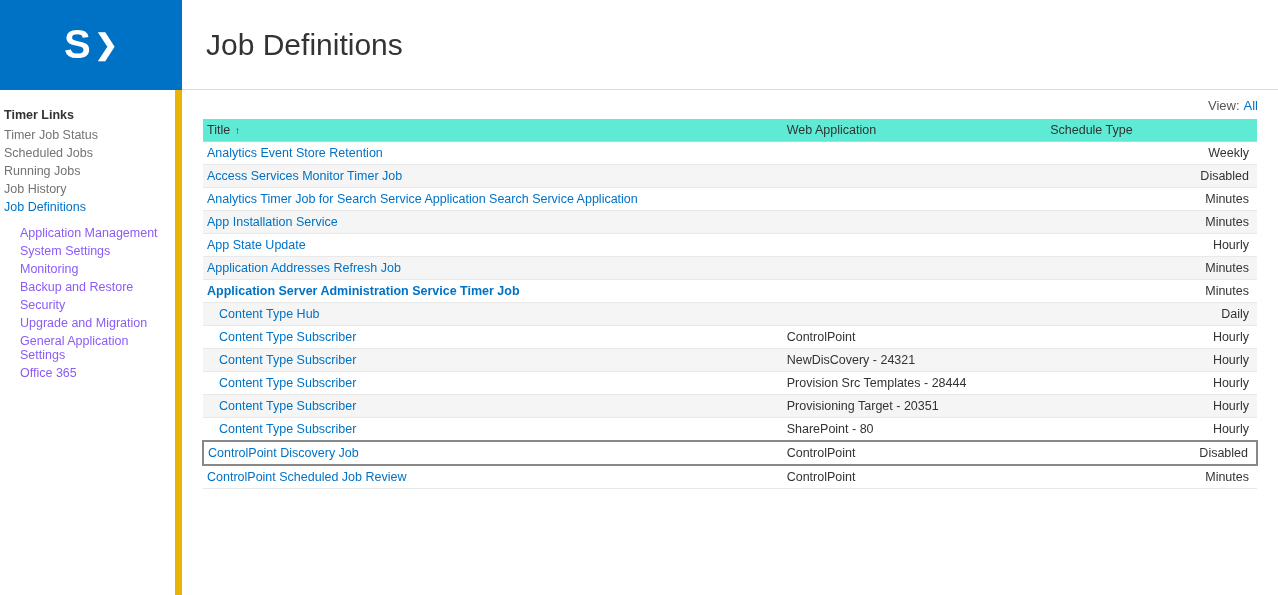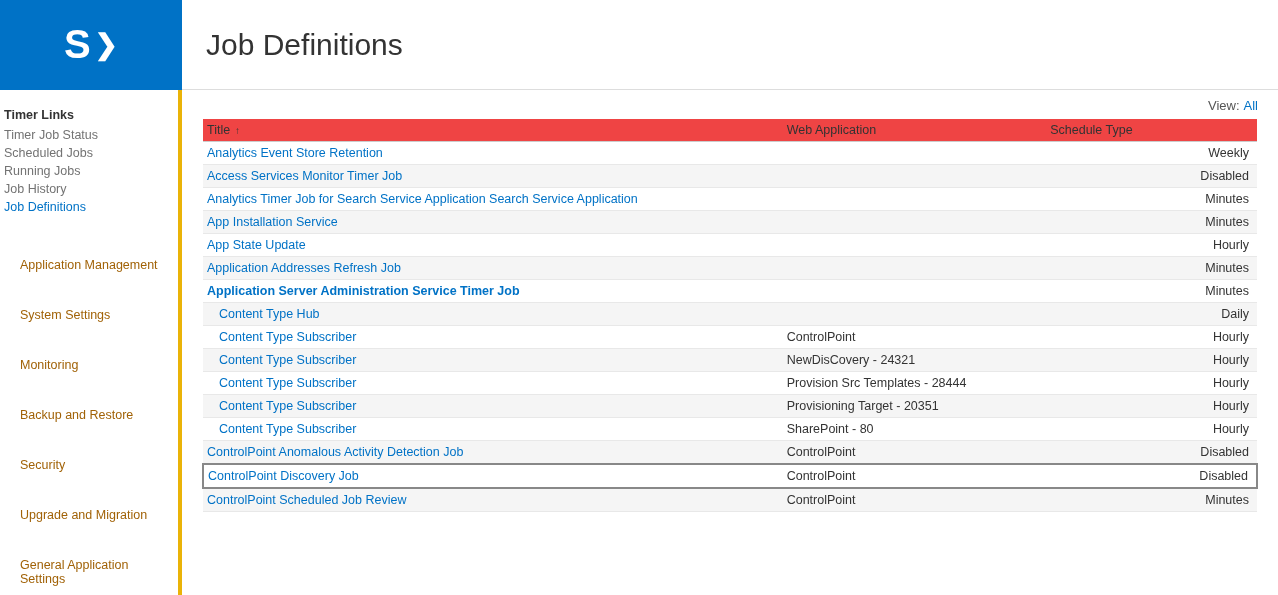--- a/index.html
+++ b/index.html
@@ -9,39 +9,39 @@
     .header { display: flex; align-items: center; border-bottom: 1px solid #ddd; background: #fff; height: 90px; }
     .logo-box { width: 182px; height: 90px; background: #0072c6; display: flex; align-items: center; justify-content: center; flex-shrink: 0; }
     .logo-s { color: #fff; font-size: 40px; font-weight: bold; font-family: 'Segoe UI', Arial, sans-serif; display: flex; align-items: center; gap: 4px; }
     .logo-arrow { color: #fff; font-size: 28px; }
     .page-title { font-size: 30px; font-weight: 300; color: #333; padding-left: 24px; }
 
     
     .body-layout { display: flex; flex: 1; overflow: hidden; }
 
     
-    .sidebar { width: 182px; flex-shrink: 0; padding: 12px 0 0 0; font-size: 12.5px; overflow-y: auto; border-right: 4px solid #eab308; background: #fff; }
+    .sidebar { width: 182px; flex-shrink: 0; padding: 12px 0 0 0; font-size: 12.5px; overflow-y: auto; border-right: 7px solid #eab308; background: #fff; }
     .sidebar-section-title { font-weight: bold; color: #333; padding: 6px 8px 4px 4px; font-size: 12.5px; }
     .sidebar-link { color: #737373; cursor: pointer; padding: 2px 4px; display: block; text-decoration: none; }
     .sidebar-link.active { color: #0072c6; font-weight: normal; }
     .sidebar-divider { height: 8px; }
     .sidebar-group-title { font-weight: bold; color: #333; padding: 8px 4px 4px 4px; font-size: 12.5px; }
-    .sidebar-sub-link { color: #a16207; cursor: pointer; padding: 2px 4px 2px 20px; display: block; text-decoration: none; margin-top: 32px; }
+    .sidebar-sub-link { color: #8b5cf6; cursor: pointer; padding: 2px 4px 2px 20px; display: block; text-decoration: none; }
 
     
     .main-content { flex: 1; overflow-y: auto; padding: 0 20px 20px 20px; }
 
     
     .view-bar { display: flex; justify-content: flex-end; align-items: center; padding: 8px 0 6px 0; font-size: 13px; color: #555; }
     .view-label { margin-right: 4px; }
     .view-link { color: #0072c6; cursor: pointer; text-decoration: none; }
 
     
     .jobs-table { width: 100%; border-collapse: collapse; }
-    .jobs-table th { text-align: left; font-size: 12.5px; color: #333; font-weight: normal; border-bottom: 1px solid #ccc; padding: 4px 8px 4px 4px; background: #ef4444; white-space: nowrap; }
+    .jobs-table th { text-align: left; font-size: 12.5px; color: #333; font-weight: normal; border-bottom: 1px solid #ccc; padding: 4px 8px 4px 4px; background: #5eead4; white-space: nowrap; }
     .jobs-table th .sort-arrow { font-size: 10px; margin-left: 2px; }
     .jobs-table td { padding: 4px 8px 4px 4px; font-size: 12.5px; border-bottom: 1px solid #e8e8e8; vertical-align: middle; }
     .jobs-table tr:nth-child(even) td { background: #f5f5f5; }
     .jobs-table tr:nth-child(odd) td { background: #fff; }
     .job-link { color: #0072c6; cursor: pointer; text-decoration: none; }
     .col-title { width: 55%; }
     .col-webapp { width: 25%; }
     .col-schedule { width: 20%; text-align: right; padding-right: 12px; }
 
     
@@ -78,21 +78,20 @@
     <a class="sidebar-link">Job History</a>
     <a class="sidebar-link active">Job Definitions</a>
     <div class="sidebar-divider"></div>
     <a class="sidebar-sub-link">Application Management</a>
     <a class="sidebar-sub-link">System Settings</a>
     <a class="sidebar-sub-link">Monitoring</a>
     <a class="sidebar-sub-link">Backup and Restore</a>
     <a class="sidebar-sub-link">Security</a>
     <a class="sidebar-sub-link">Upgrade and Migration</a>
     <a class="sidebar-sub-link">General Application Settings</a>
-    <a class="sidebar-sub-link">Apps</a>
     <a class="sidebar-sub-link">Office 365</a>
   </nav>
 
   <div class="main-content">
     <div class="view-bar">
       <span class="view-label">View:</span>
       <a class="view-link">All</a>
     </div>
 
     <table class="jobs-table">
@@ -164,25 +163,20 @@
           <tr>
             <td class="col-title" style="padding-left: 16px;"><a class="job-link">Content Type Subscriber</a></td>
             <td class="col-webapp">Provisioning Target - 20351</td>
             <td class="col-schedule">Hourly</td>
           </tr>
           <tr>
             <td class="col-title" style="padding-left: 16px;"><a class="job-link">Content Type Subscriber</a></td>
             <td class="col-webapp">SharePoint - 80</td>
             <td class="col-schedule">Hourly</td>
           </tr>
-          <tr>
-            <td class="col-title" style="padding-left: 4px;"><a class="job-link">ControlPoint Anomalous Activity Detection Job</a></td>
-            <td class="col-webapp">ControlPoint</td>
-            <td class="col-schedule">Disabled</td>
-          </tr>
           <tr class="circled-row" style="position: relative; outline: none;">
             <td class="col-title" style="padding-left: 4px; border-top: 2px solid rgb(136, 136, 136); border-bottom: 2px solid rgb(136, 136, 136); border-left: 2px solid rgb(136, 136, 136); border-top-left-radius: 12px; border-bottom-left-radius: 12px;"><a class="job-link">ControlPoint Discovery Job</a></td>
             <td class="col-webapp" style="border-top: 2px solid rgb(136, 136, 136); border-bottom: 2px solid rgb(136, 136, 136);">ControlPoint</td>
             <td class="col-schedule" style="border-top: 2px solid rgb(136, 136, 136); border-bottom: 2px solid rgb(136, 136, 136); border-right: 2px solid rgb(136, 136, 136); border-top-right-radius: 12px; border-bottom-right-radius: 12px;"><span class="schedule-circled" style="border: none; padding: 0px;">Disabled</span></td>
           </tr>
           <tr>
             <td class="col-title" style="padding-left: 4px;"><a class="job-link">ControlPoint Scheduled Job Review</a></td>
             <td class="col-webapp">ControlPoint</td>
             <td class="col-schedule">Minutes</td>
           </tr>

